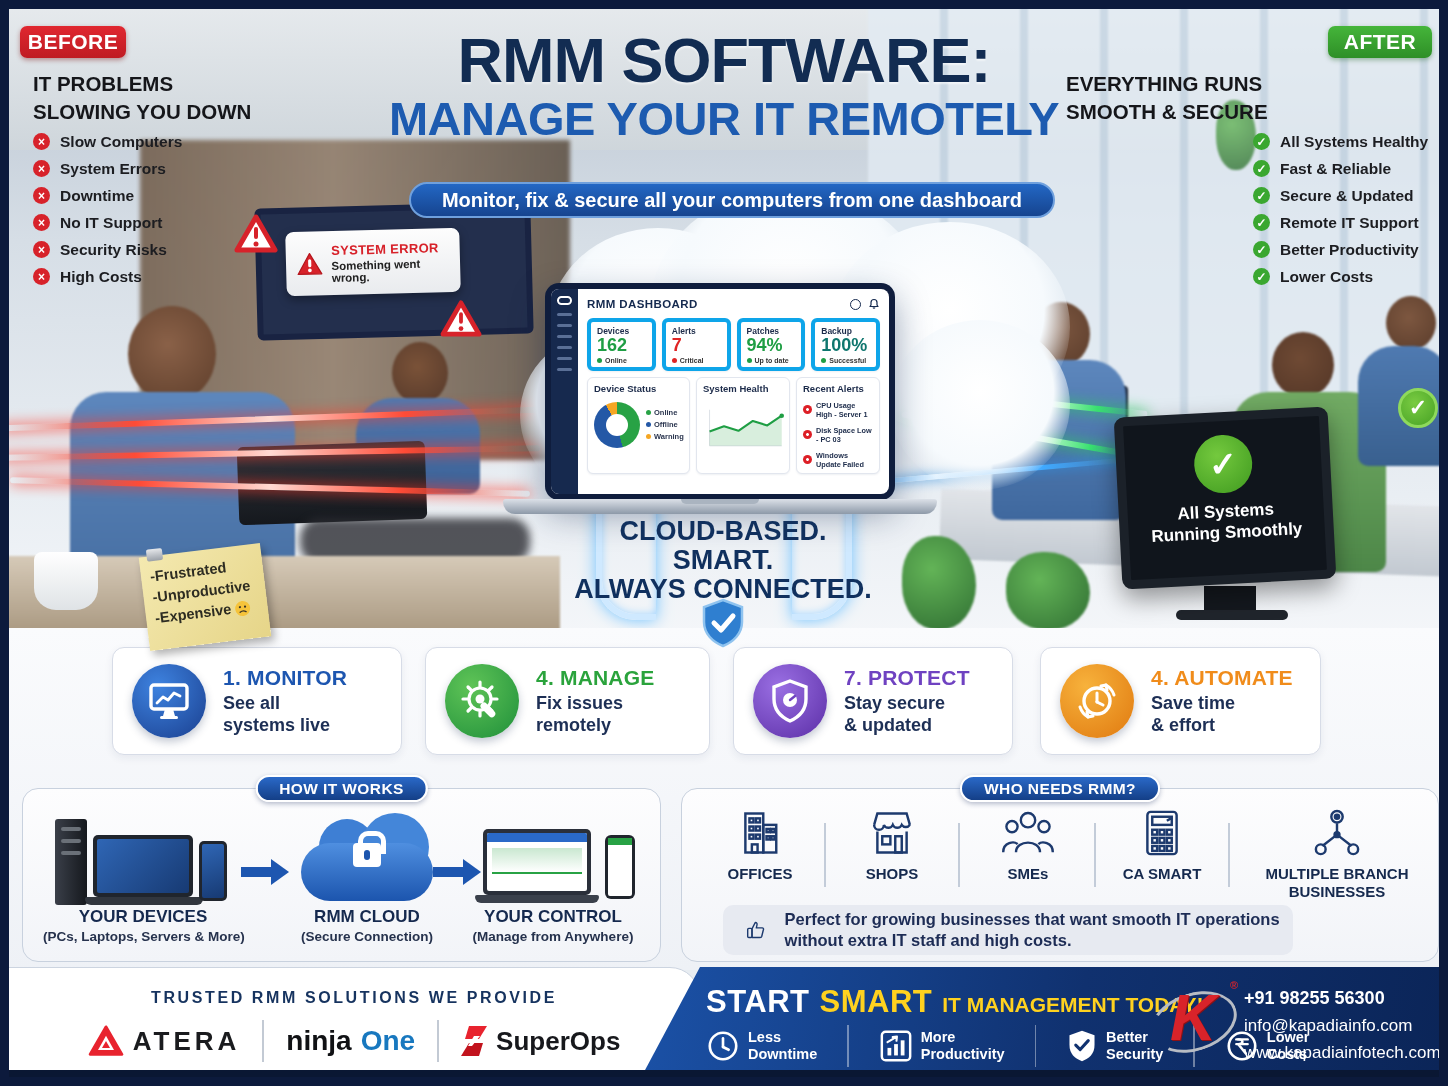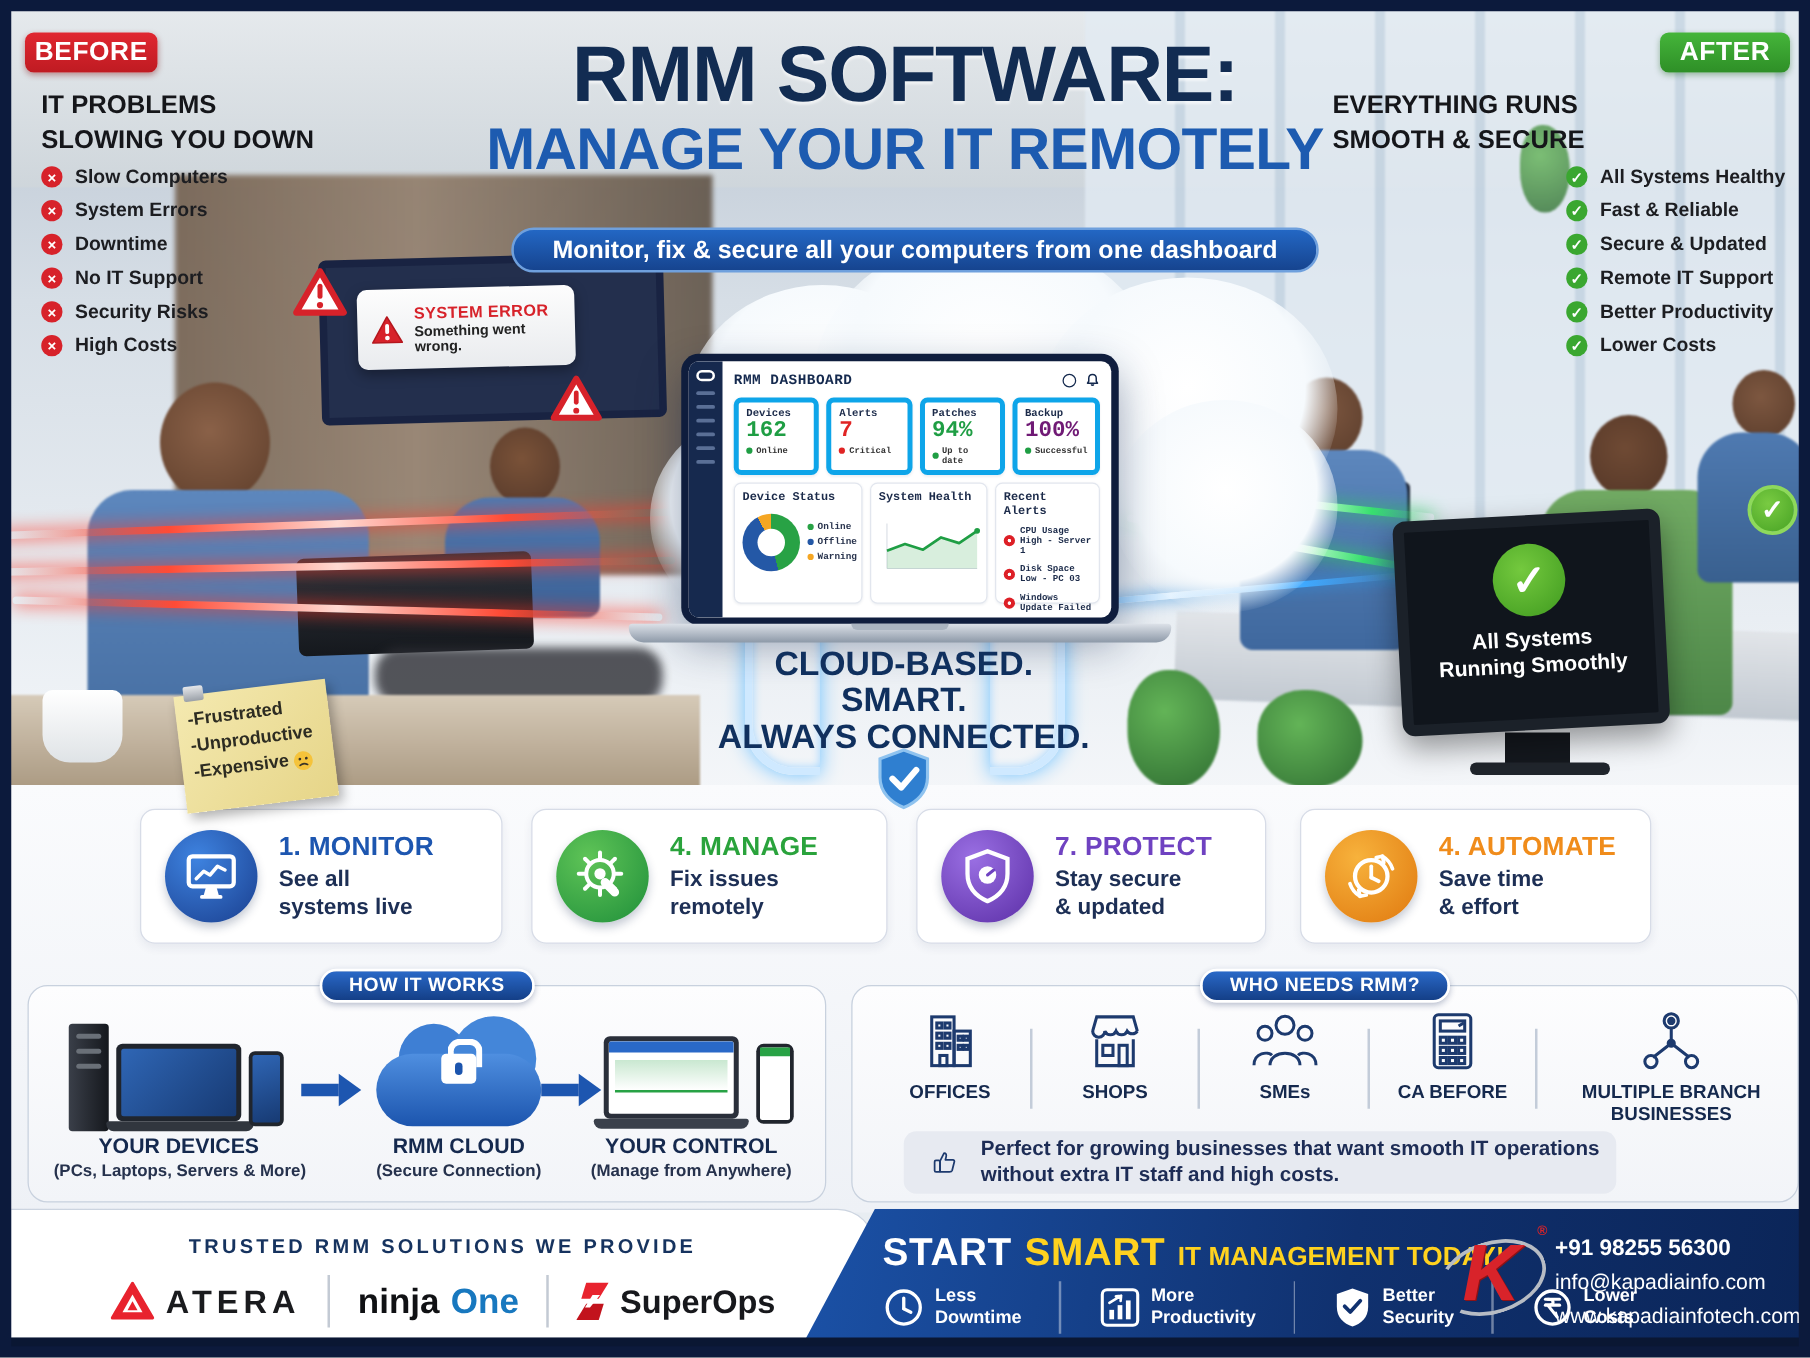--- a/index.html
+++ b/index.html
@@ -90,21 +90,21 @@
   .popup .ms { font-size:11.5px; font-weight:600; color:#222; margin-top:2px; }
   .warn { position:absolute; z-index:11; }
 
   
   .laptop { position:absolute; left:545px; top:283px; width:350px; height:217px; background:#0f1d3d;
             border-radius:14px; padding:6px; box-shadow:0 14px 34px rgba(15,35,75,.4); z-index:12; }
   .screen { width:100%; height:100%; background:#fff; border-radius:8px; display:flex; overflow:hidden; }
   .sidebar { width:27px; background:#16294e; padding-top:7px; flex:0 0 27px; }
   .logo-pill { width:15px; height:9px; border:2px solid #fff; border-radius:5px; margin:0 auto 8px; }
   .mline { width:15px; height:3px; background:#5a6f96; border-radius:2px; margin:8px auto; }
-  .dmain { flex:1; padding:4px 9px 6px;font-family:Liberation Mono, monospace; }
+  .dmain { flex:1; padding:4px 9px 6px; }
   .dhead { display:flex; align-items:center; height:22px; }
   .dtitle { font-size:11.5px; font-weight:900; color:#14294e; letter-spacing:.4px; }
   .dicons { margin-left:auto; display:flex; align-items:center; gap:7px; }
   .circ-ic { width:11px; height:11px; border:1.8px solid #14294e; border-radius:50%; }
   .stat-row { display:flex; gap:6px; margin-top:3px; }
   .stat { flex:1; border:4px solid #0ea5e9; border-radius:6px; background:#fff; padding:4px 6px 3px;
           box-shadow:0 1px 2px rgba(20,40,80,.07); }
   .stat-label { font-size:8.5px; font-weight:bold; color:#1c2b4a; }
   .stat-value { font-size:18px; font-weight:900; line-height:1.1; }
   .stat-status { display:flex; align-items:center; gap:3px; font-size:7px; font-weight:600; color:#333; margin-top:1px; }
@@ -430,21 +430,21 @@
           <div class="stat">
             <div class="stat-label">Patches</div>
             <div class="stat-value" style="color: rgb(31, 158, 68);">94%</div>
             <div class="stat-status">
                 <span class="dot" style="background: rgb(31, 158, 68);"></span>
                 <span>Up to date</span>
               </div>
           </div>
           <div class="stat">
             <div class="stat-label">Backup</div>
-            <div class="stat-value" style="color: #701a75;">100%</div>
+            <div class="stat-value" style="color: #0f766e;">100%</div>
             <div class="stat-status">
                 <span class="dot" style="background: rgb(31, 158, 68);"></span>
                 <span>Successful</span>
               </div>
           </div>
         </div>
         <div class="panel-row">
           <div class="dpanel dp1">
             <div class="dp-title">Device Status</div>
             <div class="donut-wrap">
@@ -736,21 +736,21 @@
             <rect x="25" y="28" width="6" height="6"></rect>
             <rect x="34" y="28" width="6" height="6"></rect>
             <rect x="16" y="38" width="6" height="6"></rect>
             <rect x="25" y="38" width="6" height="6"></rect>
             <rect x="34" y="38" width="6" height="6"></rect>
             <rect x="16" y="48" width="6" height="6"></rect>
             <rect x="25" y="48" width="6" height="6"></rect>
             <rect x="34" y="48" width="6" height="6"></rect>
           </g>
         </svg>
-      <div class="aud-label">CA BEFORE</div>
+      <div class="aud-label">CA SMART</div>
     </div>
     <div class="vdiv" style="left:546px;"></div>
     <div class="aud" style="left:560px; width:190px;">
       <svg width="52" height="52" viewBox="0 0 64 64" style="margin:0 auto;">
           <g fill="none" stroke="#1d3a6e" stroke-width="3">
             <path d="M32 20 V34 M32 34 L14 48 M32 34 L50 48"></path>
             <circle cx="32" cy="12" r="7"></circle>
             <circle cx="32" cy="12" r="2.6" fill="#1d3a6e"></circle>
             <circle cx="12" cy="52" r="6"></circle>
             <circle cx="52" cy="52" r="6"></circle>

